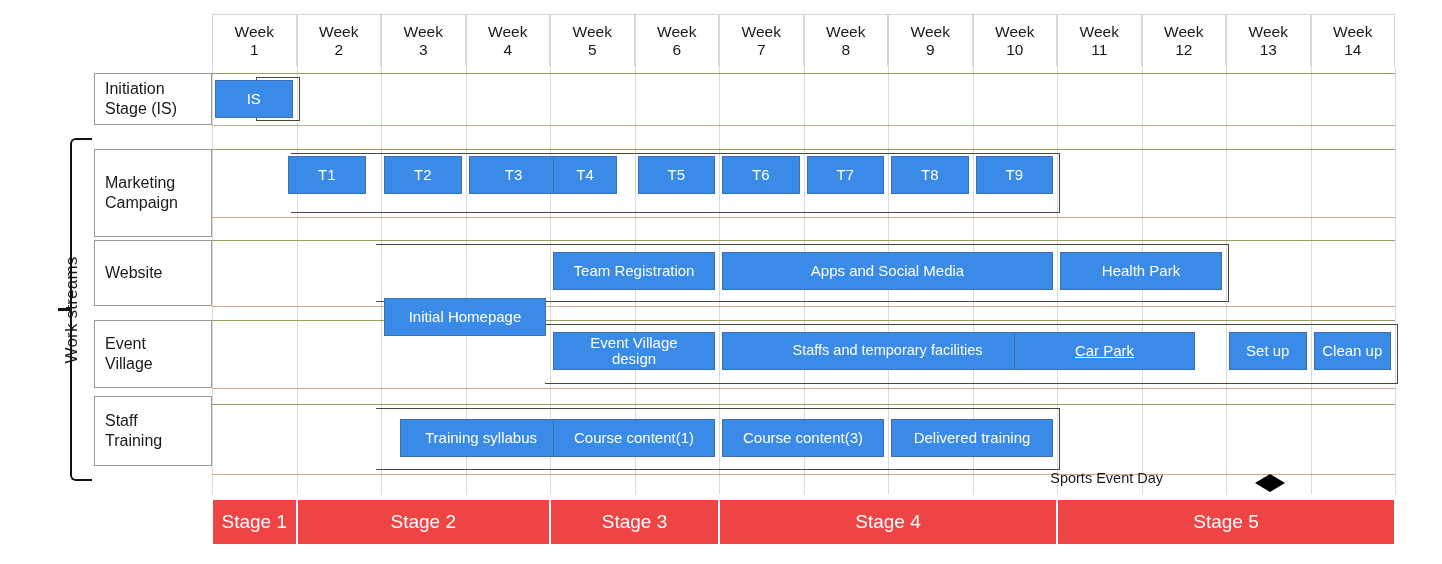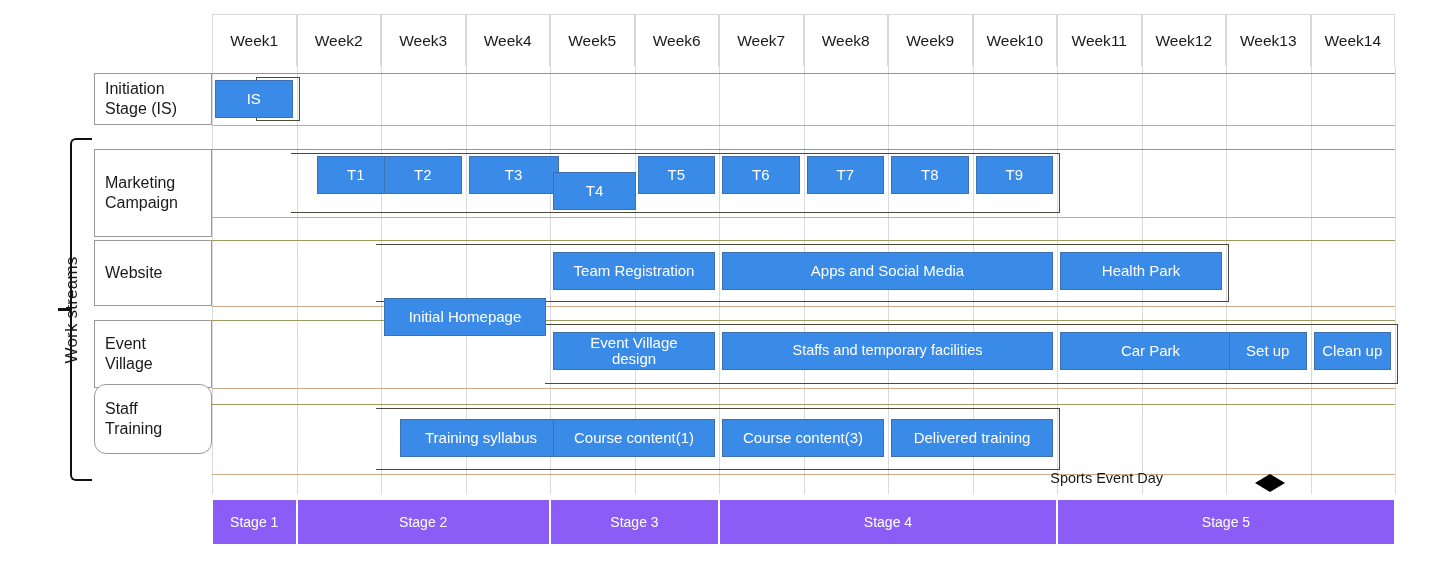--- a/index.html
+++ b/index.html
@@ -71,21 +71,21 @@
     left: 212px; top: 14px;
     width: 1183px; height: 480px;
   }
   .wk-head {
     position: absolute; top: 0;
     height: 52px;
     border-left: 1.2px solid #d8d8d8;
     border-right: 1.2px solid #d8d8d8;
     border-top: 1.2px solid #d8d8d8;
     background: #fff;
-    display: flex; flex-direction: row;
+    display: flex; flex-direction: column;
     align-items: center; justify-content: center;
     font-size: 15.5px; line-height: 1.12;
     color: #1a1a1a;
   }
   .wk-line {
     position: absolute; top: 52px;
     width: 1.2px; height: 428px;
     background: #d9d9e4;
   }
   .grid-top-rule {
@@ -150,23 +150,23 @@
     border-bottom: 9px solid transparent;
   }
   .milestone-diamond::before { border-right: 15px solid #000; left: -15px; top: -9px; }
   .milestone-diamond::after  { border-left: 15px solid #000; left: 0; top: -9px; }
 
   
   .stage {
     position: absolute;
     top: 499px;
     height: 46px;
-    background: #8b5cf6;
+    background: #ef4444;
     color: #ffffff;
-    font-size: 14px;
+    font-size: 19px;
     display: flex;
     align-items: center;
     justify-content: center;
     border: 1px solid #ffffff;
   }
 </style>
 </head>
 <body>
 
 <div id="chart">
@@ -177,21 +177,21 @@
   <div class="ws-bracket-nub"></div>
 
   <div id="rowboxes">
       <div class="rowbox" style="top: 73px; height: 52px; white-space: pre-line;">Initiation
 Stage (IS)</div>
       <div class="rowbox" style="top: 149px; height: 88px; white-space: pre-line;">Marketing
 Campaign</div>
       <div class="rowbox" style="top: 240px; height: 66px; white-space: pre-line;">Website</div>
       <div class="rowbox" style="top: 320px; height: 68px; white-space: pre-line;">Event
 Village</div>
-      <div class="rowbox" style="top: 384px; height: 70px; white-space: pre-line; border-radius: 12px;">Staff
+      <div class="rowbox" style="top: 396px; height: 70px; white-space: pre-line;">Staff
 Training</div>
     </div>
 
   <div class="grid">
     <div class="grid-top-rule"></div>
     <div id="weekheads">
         <div class="wk-head" style="left: 0px; width: 84.5px;">
           <span>Week</span>
           <span>1</span>
         </div>
@@ -279,37 +279,37 @@
       </div>
     <div id="groups">
         <div class="grp" style="left: 43.94px; width: 43.94px; top: 63px; height: 44px;"></div>
         <div class="grp open-left" style="left: 79.43px; width: 768.95px; top: 139px; height: 60px;"></div>
         <div class="grp open-left" style="left: 163.93px; width: 853.45px; top: 230px; height: 58px;"></div>
         <div class="grp open-left" style="left: 332.93px; width: 853.45px; top: 310px; height: 60px;"></div>
         <div class="grp open-left" style="left: 163.93px; width: 684.45px; top: 394px; height: 62px;"></div>
       </div>
     <div id="bars">
         <div class="bar" style="left: 3px; width: 77.5px; top: 66px;">IS</div>
-        <div class="bar" style="left: 105px; width: 77.5px; top: 142px;">T1</div>
+        <div class="bar" style="left: 76px; width: 77.5px; top: 142px;">T1</div>
         <div class="bar" style="left: 172px; width: 77.5px; top: 142px;">T2</div>
         <div class="bar" style="left: 256.5px; width: 90px; top: 142px;">T3</div>
-        <div class="bar" style="left: 341px; width: 83px; top: 142px; margin-top: 16px;">T4</div>
+        <div class="bar" style="left: 341px; width: 64px; top: 142px;">T4</div>
         <div class="bar" style="left: 425.5px; width: 77.5px; top: 142px;">T5</div>
         <div class="bar" style="left: 510px; width: 77.5px; top: 142px;">T6</div>
         <div class="bar" style="left: 594.5px; width: 77.5px; top: 142px;">T7</div>
         <div class="bar" style="left: 679px; width: 77.5px; top: 142px;">T8</div>
         <div class="bar" style="left: 763.5px; width: 77.5px; top: 142px;">T9</div>
         <div class="bar" style="left: 172px; width: 162px; top: 238px; margin-top: 46px;">Initial Homepage</div>
         <div class="bar" style="left: 341px; width: 162px; top: 238px;">Team Registration</div>
         <div class="bar" style="left: 510px; width: 331px; top: 238px;">Apps and Social Media</div>
         <div class="bar" style="left: 848px; width: 162px; top: 238px;">Health Park</div>
         <div class="bar" style="left: 341px; width: 162px; top: 318px;">Event Village
 design</div>
         <div class="bar small" style="left: 510px; width: 331px; top: 318px;">Staffs and temporary facilities</div>
-        <div class="bar" style="left: 848px; width: 181px; top: 318px;">Car Park</div>
+        <div class="bar" style="left: 802px; width: 181px; top: 318px; text-decoration: underline;">Car Park</div>
         <div class="bar" style="left: 1017px; width: 77.5px; top: 318px;">Set up</div>
         <div class="bar" style="left: 1101.5px; width: 77.5px; top: 318px;">Clean up</div>
         <div class="bar" style="left: 188px; width: 162px; top: 405px;">Training syllabus</div>
         <div class="bar" style="left: 341px; width: 162px; top: 405px;">Course content(1)</div>
         <div class="bar" style="left: 510px; width: 162px; top: 405px;">Course content(3)</div>
         <div class="bar" style="left: 679px; width: 162px; top: 405px;">Delivered training</div>
       </div>
     <div id="milestones">
         <div class="milestone-label" style="left: 838.24px; top: 456px;">Sports Event Day</div>
         <div class="milestone-diamond" style="left: 1057.94px; top: 469px;"></div>

